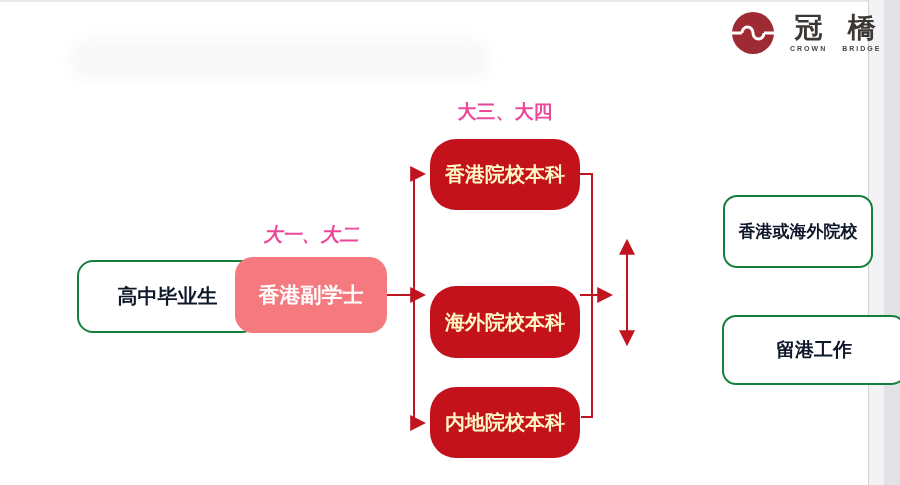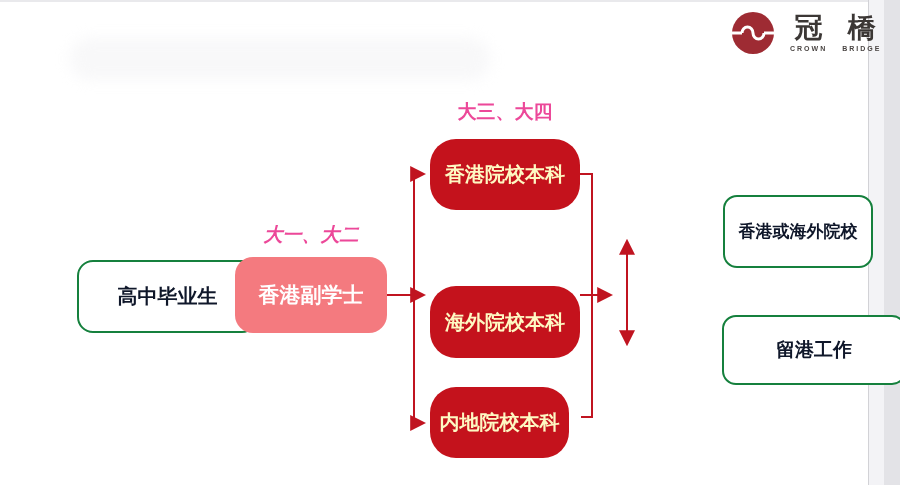--- a/index.html
+++ b/index.html
@@ -24,21 +24,21 @@
   
   .node{position:absolute;display:flex;align-items:center;justify-content:center;text-align:center;box-sizing:border-box;font-weight:700;}
   .node-outline{background:#ffffff;border:2px solid #15803d;border-radius:16px;color:#0f172a;margin-left:40px;}
   .node-pink{background:#f47a7f;border-radius:18px;color:#ffffff;}
   .node-red{background:#c4121c;border-radius:26px;color:#fef9c3;}
 
   .n-start{left:37px;top:260px;width:181px;height:73px;font-size:20px;}
   .n-assoc{left:235px;top:257px;width:152px;height:76px;font-size:21px;}
   .n-hk{left:430px;top:139px;width:150px;height:71px;font-size:20px;}
   .n-ovs{left:430px;top:258px;width:150px;height:72px;font-size:20px;margin-top:28px;}
-  .n-ml{left:430px;top:387px;width:139px;height:71px;font-size:20px;font-family:Liberation Mono, monospace;}
+  .n-ml{left:430px;top:387px;width:150px;height:71px;font-size:20px;font-family:Liberation Mono, monospace;}
   .n-pg{left:683px;top:195px;width:150px;height:73px;font-size:17px;flex-direction:column;border-radius:14px;}
   .n-pg span{display:block;line-height:26px;}
   .n-work{left:682px;top:315px;width:184px;height:70px;font-size:19px;border-radius:14px;}
 
   
   .stage-label{position:absolute;text-align:center;font-weight:700;font-size:19px;color:#ec4899;}
   .lbl-12{left:230px;top:222px;width:162px;font-style:italic;}
   .lbl-34{left:425px;top:99px;width:160px;}
 
   .connectors{position:absolute;left:0;top:0;pointer-events:none;}

